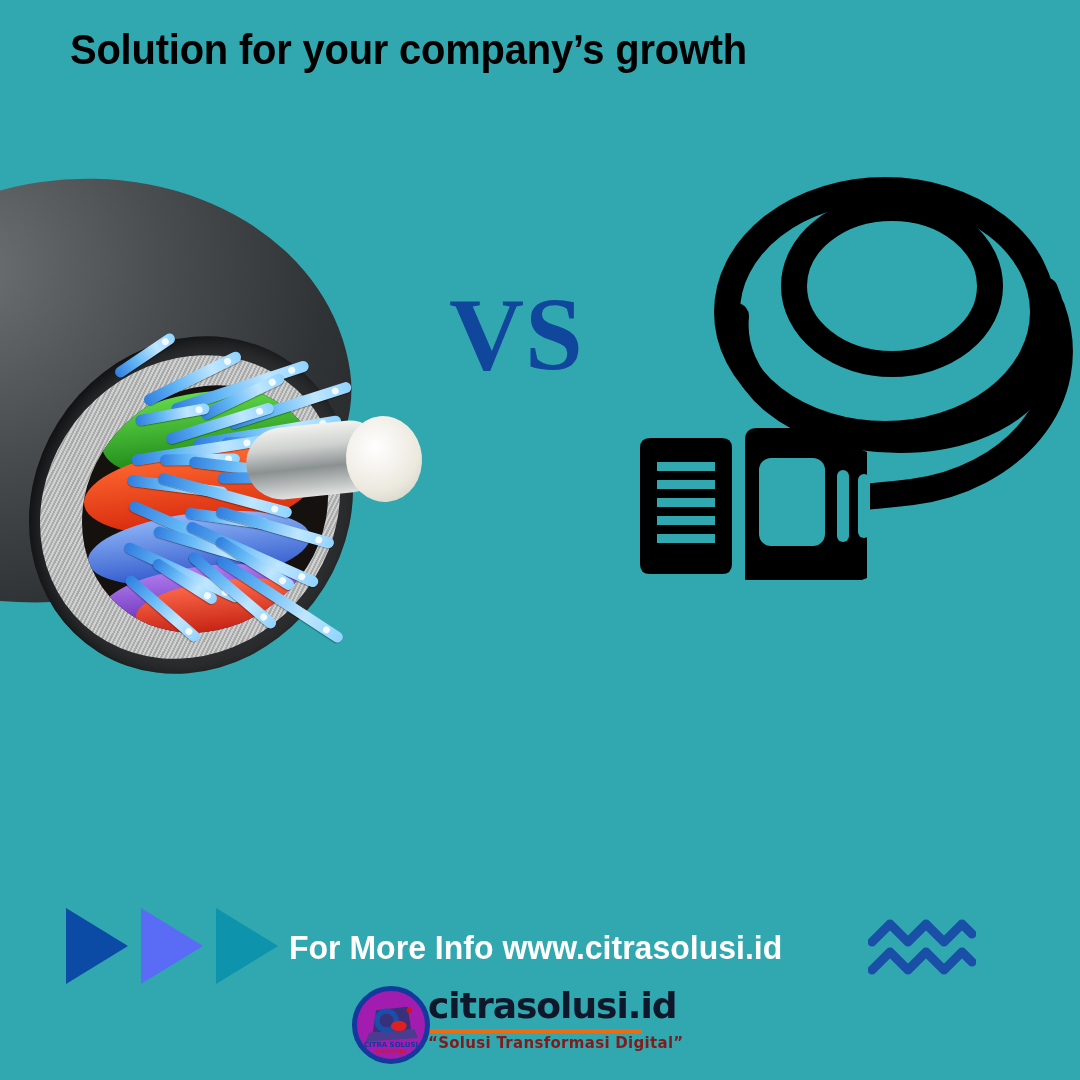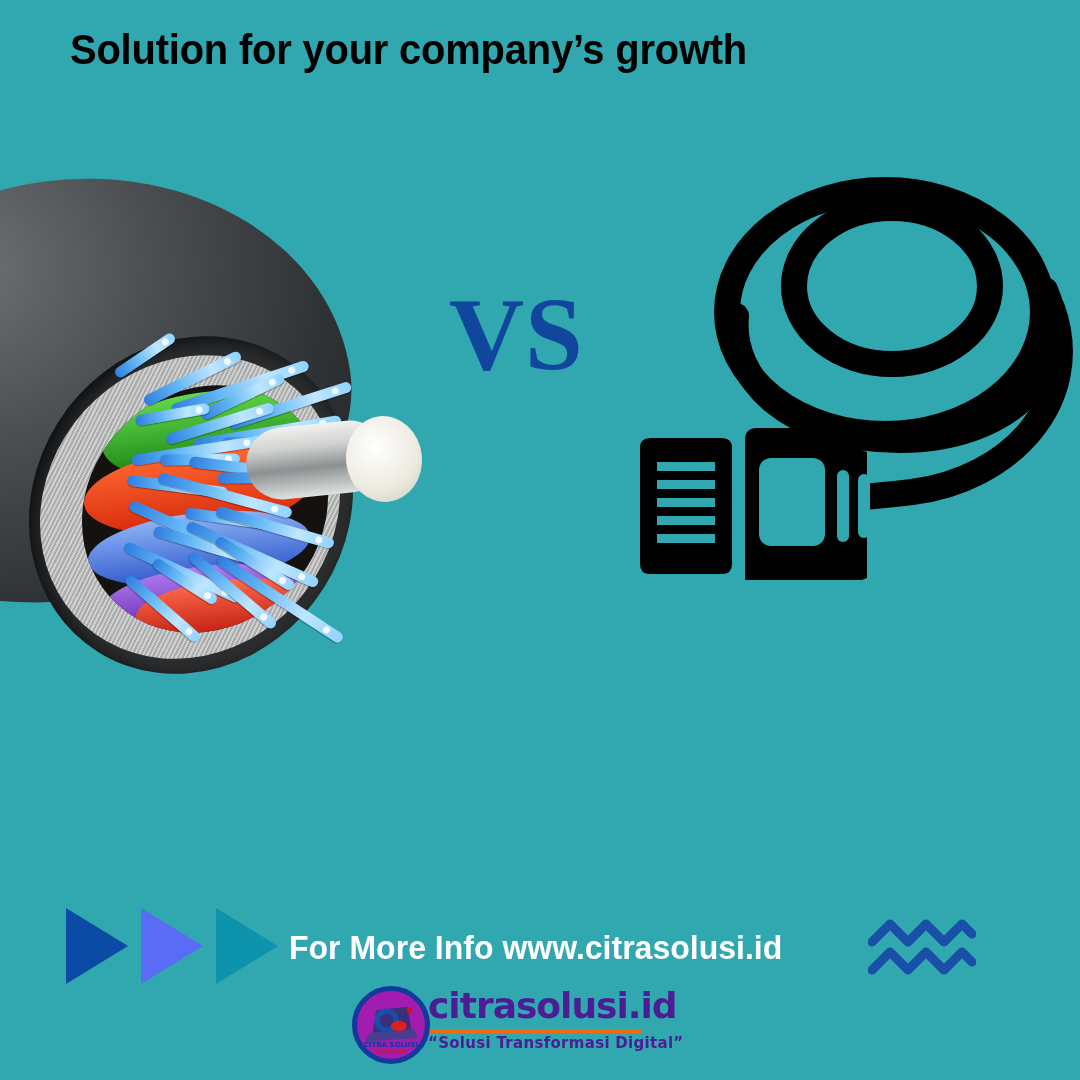--- a/index.html
+++ b/index.html
@@ -162,21 +162,21 @@
     font-weight:bold;font-size:36px;letter-spacing:-1px;
     color:#1a5fb4;line-height:44px;white-space:nowrap;
   }
   .logo-rule{
     position:absolute;left:78px;top:45px;width:212px;height:4px;background:#f06a10;
   }
   .logo-tag{
     position:absolute;left:76px;top:50px;
     font-family:"DejaVu Sans","Liberation Sans",sans-serif;
     font-weight:bold;font-size:15px;letter-spacing:.3px;
-    color:#4c1d95;white-space:nowrap;
+    color:#7f1d1d;white-space:nowrap;
   }
 </style>
 </head>
 <body>
 
 <div id="poster">
 
   <div class="headline">Solution for your company’s growth</div>
 
   <div class="fiber">
@@ -270,18 +270,18 @@
         <path d="M22 22 L58 18 L62 44 L18 48 Z" fill="#3a2f7a"></path>
         <path d="M14 48 L66 44 L70 54 L10 58 Z" fill="#4a3d90"></path>
         <circle cx="34" cy="34" r="11" fill="none" stroke="#1a4fa8" stroke-width="6"></circle>
         <path d="M41 28 a11 11 0 0 1 0 12" fill="none" stroke="#31a8b0" stroke-width="0"></path>
         <ellipse cx="48" cy="40" rx="9" ry="6" fill="#e02020"></ellipse>
         <circle cx="60" cy="22" r="3" fill="#d11"></circle>
         <text x="39" y="64" font-family="DejaVu Sans, sans-serif" font-size="8" font-weight="bold" fill="#12399b" text-anchor="middle">CITRA SOLUSI</text>
         <text x="39" y="71" font-family="DejaVu Sans, sans-serif" font-size="5" font-weight="bold" fill="#d11a1a" text-anchor="middle">COMPUTERS</text>
       </svg>
     </div>
-    <div class="logo-word" style="color: #4c1d95;">citrasolusi.id</div>
+    <div class="logo-word" style="color: #0f172a;">citrasolusi.id</div>
     <div class="logo-rule" style="background: rgb(240, 106, 16);"></div>
     <div class="logo-tag">“Solusi Transformasi Digital”</div>
   </div>
 
 </div>
 
 </body></html>

